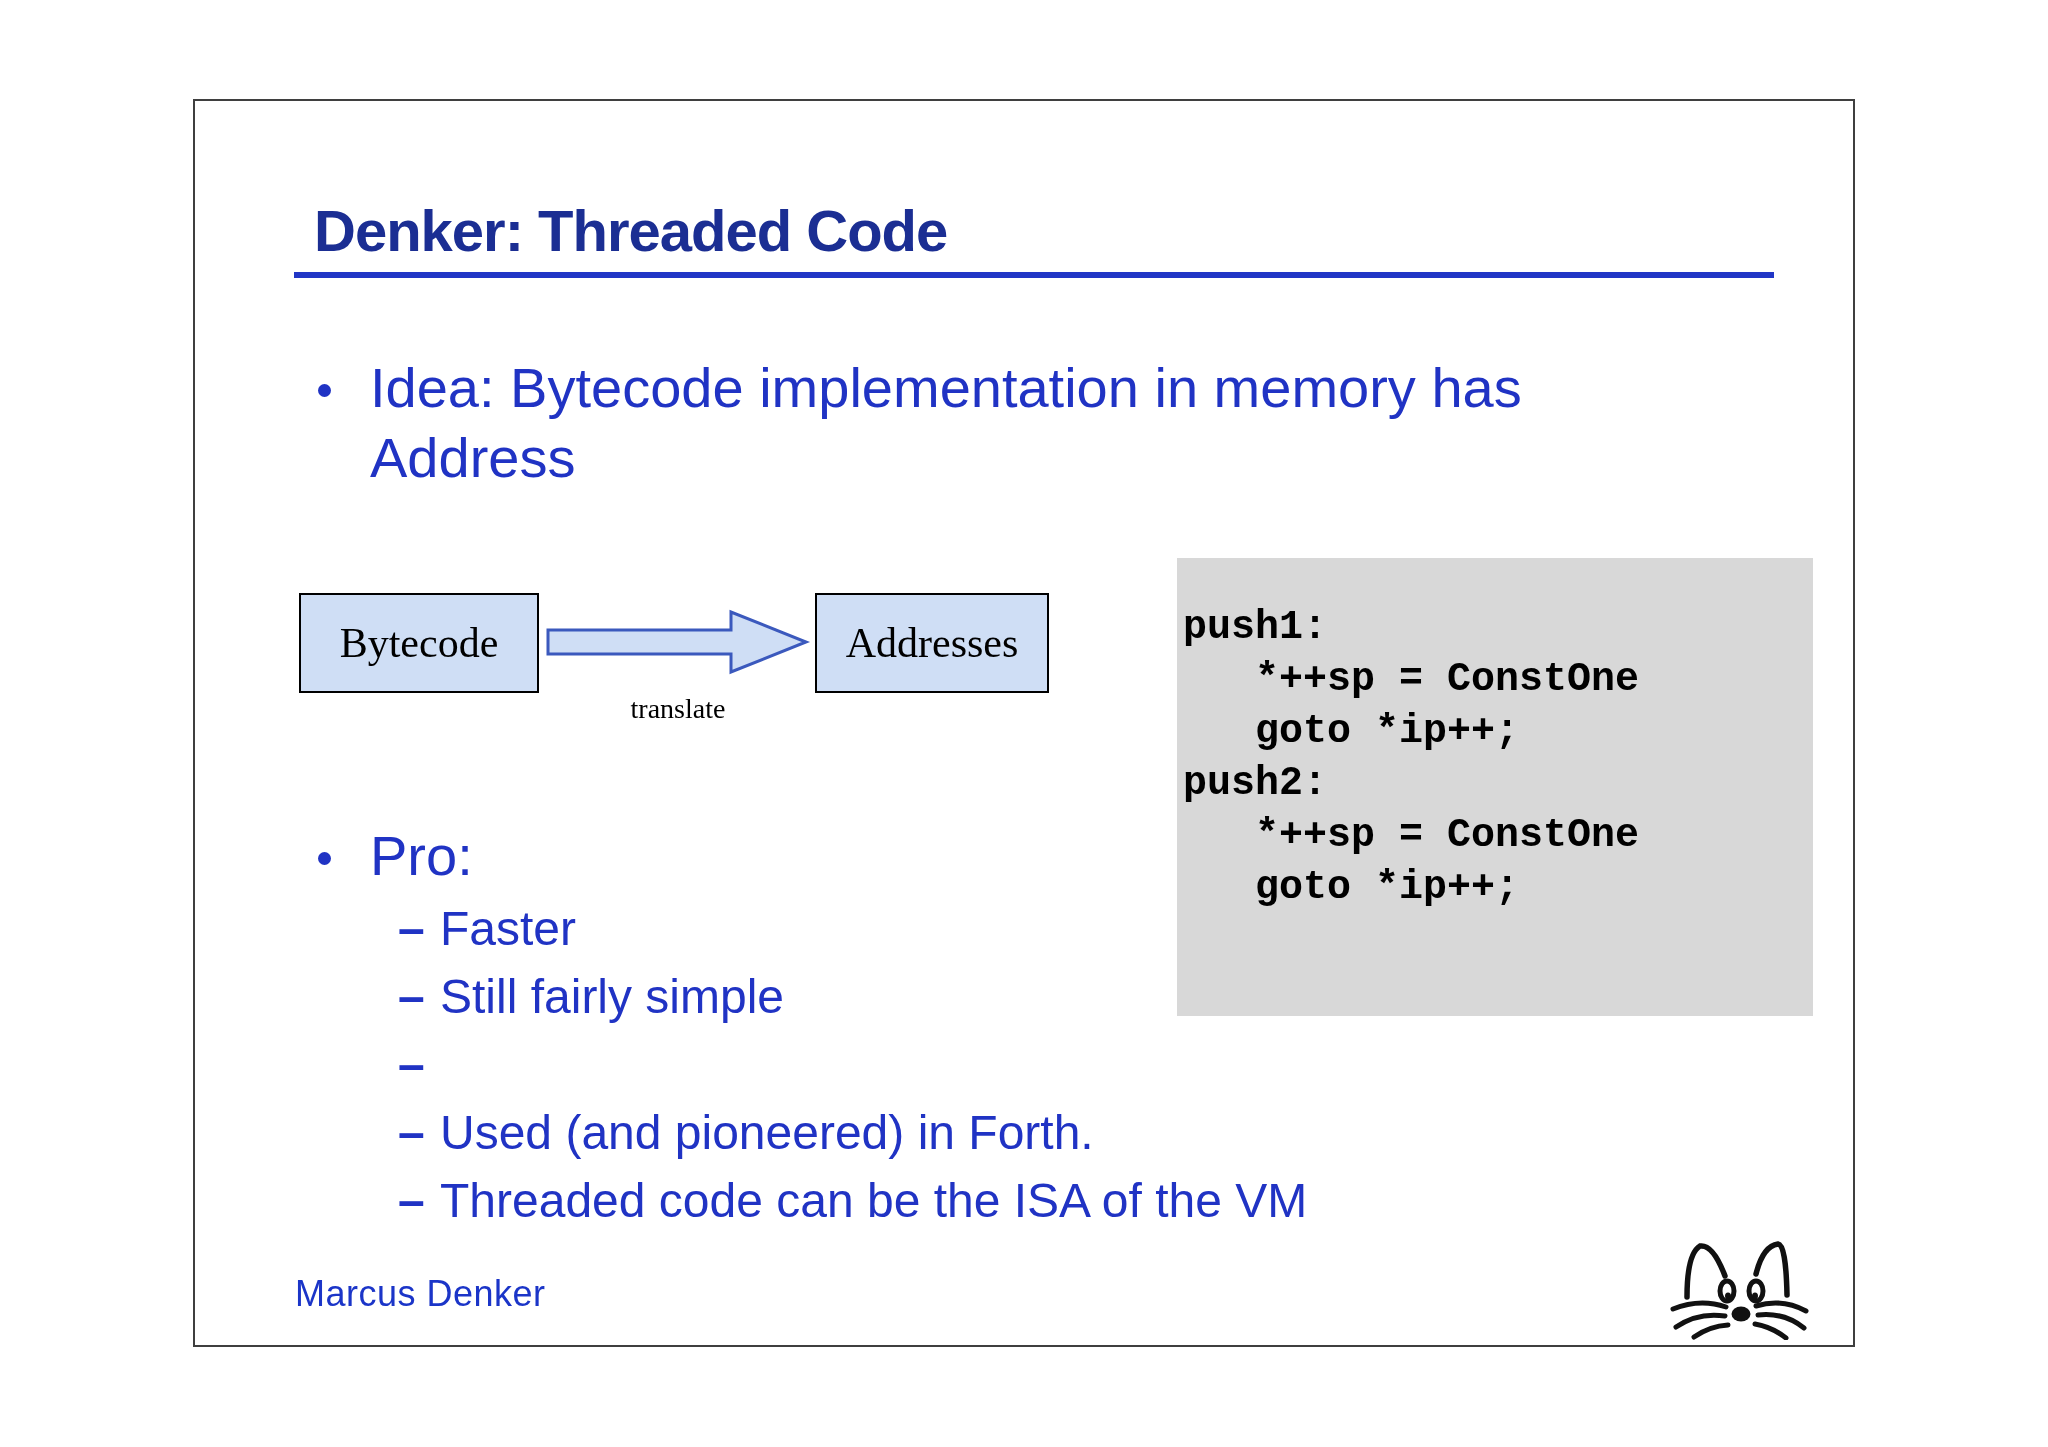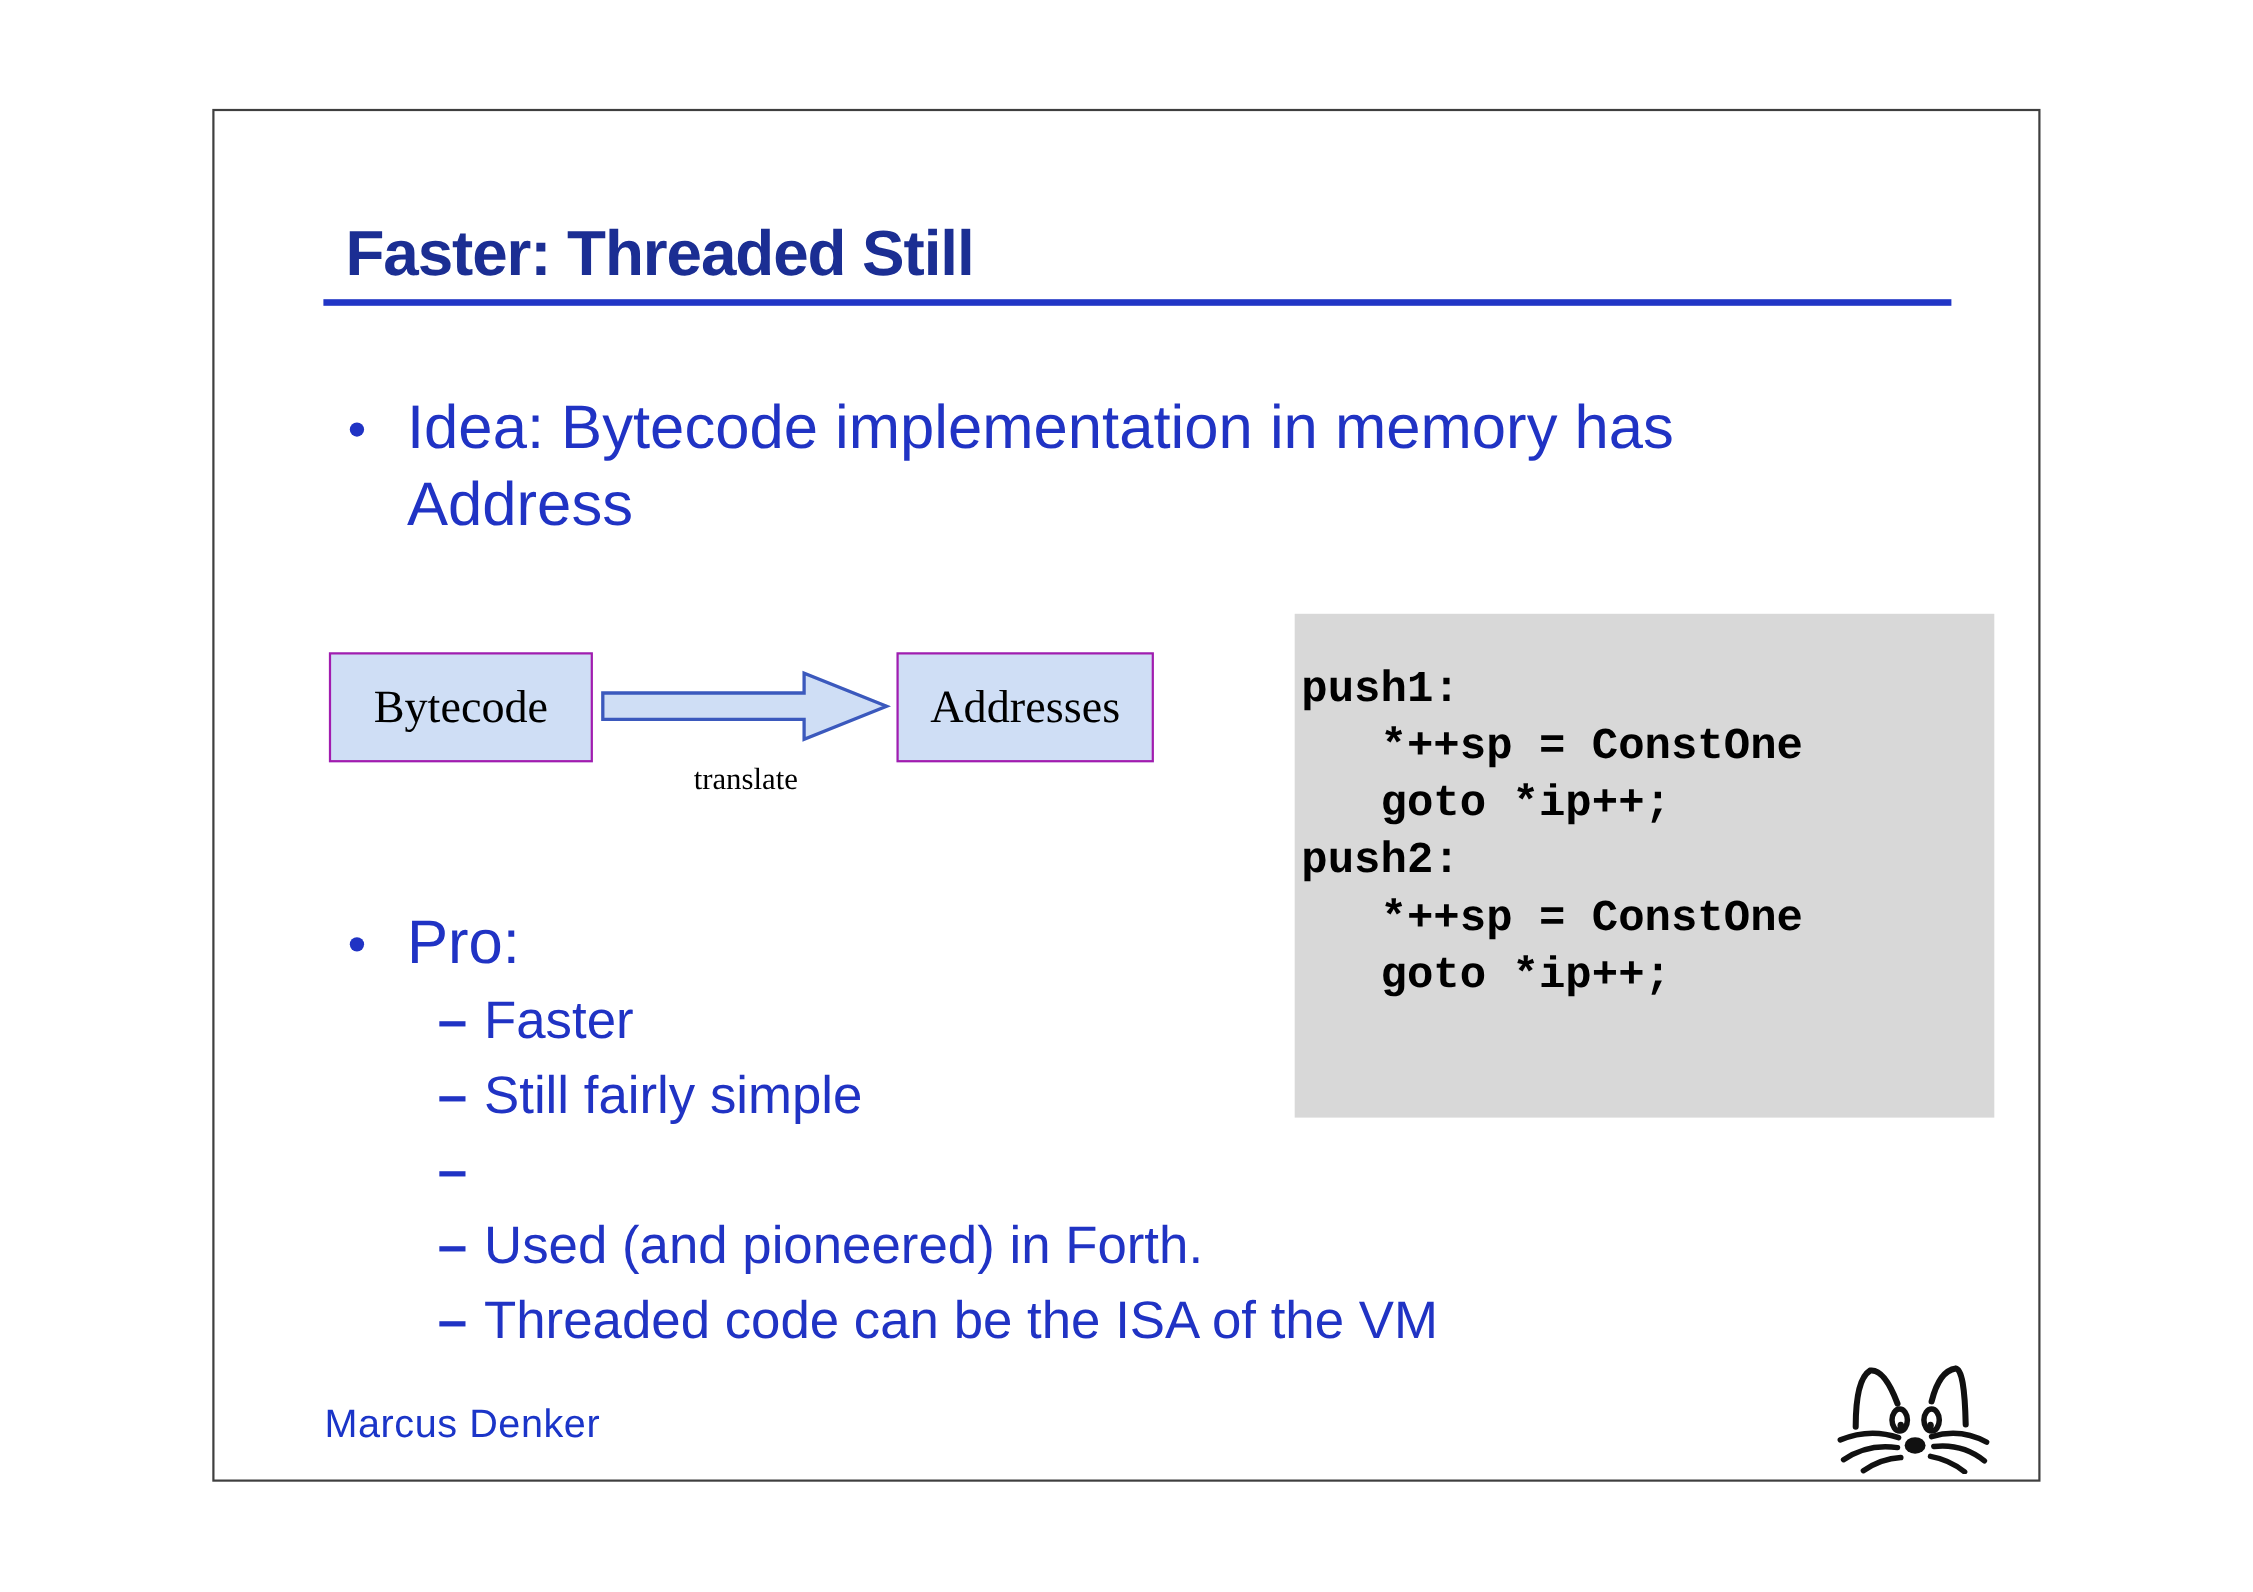--- a/index.html
+++ b/index.html
@@ -32,21 +32,21 @@
     background: #2033c4;
   }
   .idea-dot { left: 123px; top: 283px; }
   .idea-text {
     left: 175px; top: 252px; width: 1280px;
     font-size: 56px; line-height: 70px; color: #2033c4;
   }
 
   .dbox {
     width: 240px; height: 100px; box-sizing: border-box;
-    background: #cfdef5; border: 2px solid #a21caf;
+    background: #cfdef5; border: 2px solid #000000;
     display: flex; align-items: center; justify-content: center;
     font-family: "Liberation Serif", serif;
     font-size: 42px; color: #000000;
   }
   .dbox1 { left: 104px; top: 492px; }
   .dbox2 { left: 620px; top: 492px; width: 234px; justify-content: center; }
   .arrow-wrap { left: 350px; top: 499px; width: 266px; height: 84px; }
   .translate-label {
     left: 350px; top: 592px; width: 266px; text-align: center;
     font-family: "Liberation Serif", serif;
@@ -82,21 +82,21 @@
     font-size: 36px; color: #1b35c8; letter-spacing: 0.5px; text-align: center;
   }
 
   .cat { left: 1475px; top: 1139px; width: 140px; height: 100px; }
 </style>
 </head>
 <body>
 
 <div class="slide">
 
-  <div class="abs title">Faster: Threaded Still</div>
+  <div class="abs title">Denker: Threaded Code</div>
   <div class="abs title-rule"></div>
 
   <div class="abs bullet-dot idea-dot"></div>
   <div class="abs idea-text">
     <div>Idea: Bytecode implementation in memory has</div>
     <div>Address</div>
   </div>
 
   <div class="abs dbox dbox1">
     <span>Bytecode</span>

